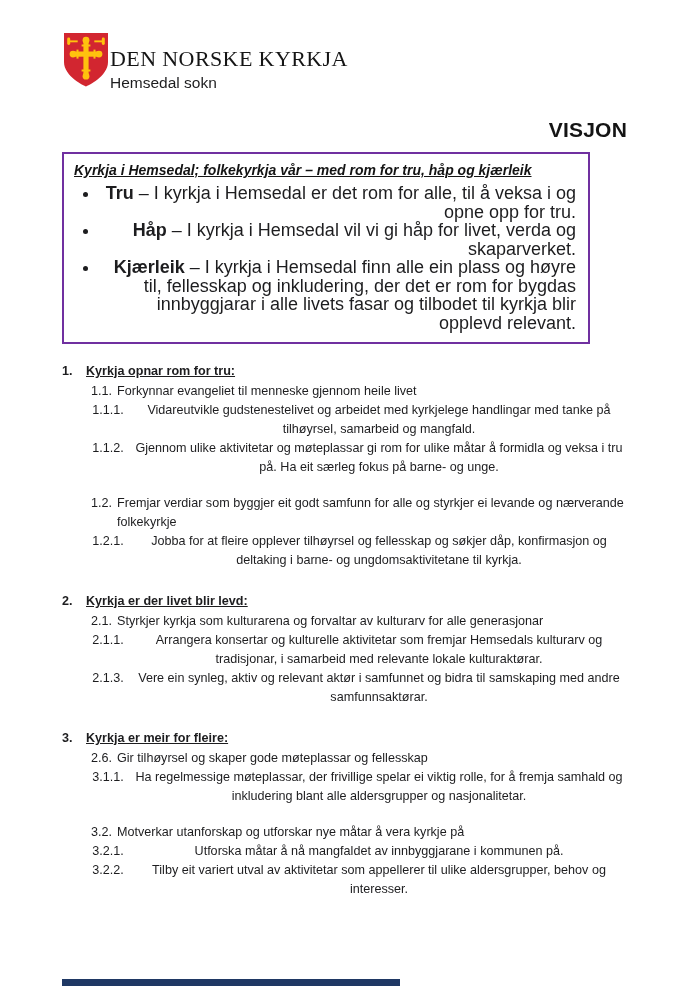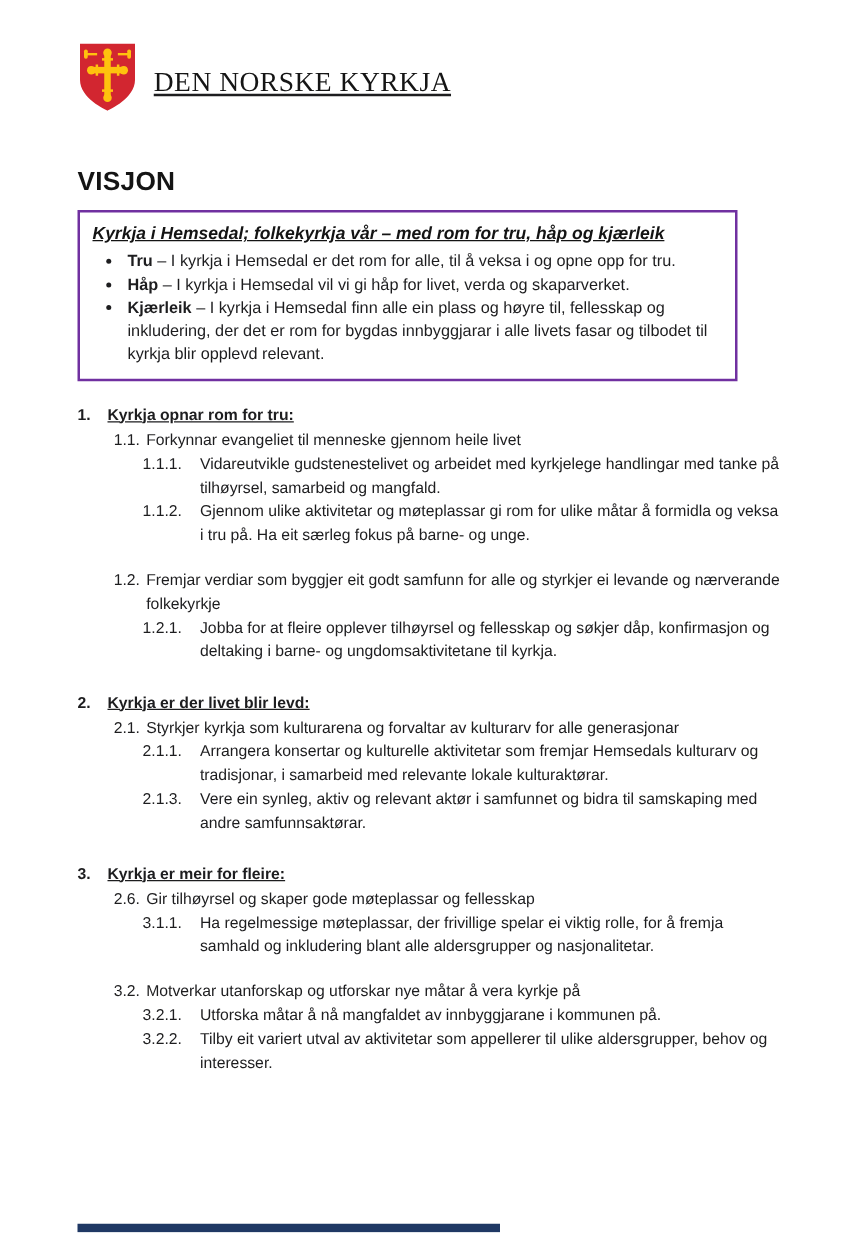--- a/index.html
+++ b/index.html
@@ -7,68 +7,69 @@
     position:relative;
     width:685px;height:986px;
     background:#fff;
     overflow:hidden;
     font-family:"Liberation Sans",sans-serif;
     color:#1d1d1f;
     box-sizing:border-box;
     padding:35px 58px 0 62px;
   }
   
-  .logo-row{display:flex;align-items:center;gap:13px;height:58px;text-decoration:underline;}
+  .logo-row{display:flex;align-items:flex-end;height:58px;}
   .crest{flex:0 0 auto;}
   .logo-red{fill:var(--logo-red,#D22630);}
   .logo-gold{fill:var(--logo-gold,#FFC20E);}
   .org-text{display:flex;flex-direction:column;padding-top:3px;}
   .org-name{
     font-family:"Liberation Serif",serif;
     font-size:22px;line-height:26px;
     color:#151515;letter-spacing:.4px;white-space:nowrap;
   }
   .parish-name{font-size:15.5px;line-height:20px;color:#1d1d1f;margin-top:1px;}
   
   .h1{
     font-size:21px;font-weight:700;letter-spacing:.2px;
     color:#141414;line-height:26px;
   }
-  .vision-heading{margin-top:40px;}
+  .vision-heading{margin-top:24px;text-align:right;}
   .goals-heading{margin-top:32px;}
   
   .vision-box{
     margin-top:9px;
     width:528px;box-sizing:border-box;
     border:2px solid var(--accent-purple,#7030A0);
     padding:7px 12px 10px 10px;
   }
   .vision-box-title{
     font-size:14px;font-weight:700;font-style:italic;
     text-decoration:underline;line-height:19px;color:#141414;
   }
   .vision-bullets{margin:4px 0 0 0;padding:0 0 0 26px;list-style:disc;}
   .vision-bullets li{
-    font-size:13px;line-height:18.5px;color:#1d1d1f;
+    font-size:18px;line-height:18.5px;color:#1d1d1f;
     padding-left:2px;
+    text-align:right;
   }
   .vision-bullets li b{font-weight:700;}
   
   .goals{margin-top:18px;font-size:12.6px;line-height:19px;}
   .goal-section{margin-top:22px;}
   .goal-section:first-child{margin-top:0;}
   .row{display:flex;align-items:flex-start;}
   .row .num{flex:0 0 auto;}
   .row .txt{flex:1 1 auto;}
   .l1{font-weight:700;margin-bottom:1px;}
   .l1 .num{width:24px;}
   .l1 .txt{text-decoration:underline;}
   .l2{margin-left:24px;}
   .l2 .num{width:31px;text-align:center;}
-  .l3{margin-left:52px;}
+  .l3{margin-left:23px;text-align:center;}
   .l3 .num{width:46px;}
   .subgoal-group + .subgoal-group{margin-top:17px;}
   
   .next-page-edge{
     position:absolute;left:62px;bottom:0;
     width:338px;height:7px;
     background:var(--navy,#1F3864);
   }
 </style>
 </head>
@@ -99,20 +100,21 @@
           <rect class="logo-gold" x="5.2" y="6.6" width="3" height="7.4" rx="1.4"></rect>
         </g>
         <g>
           <rect class="logo-gold" x="32.3" y="9.4" width="9.5" height="1.9"></rect>
           <rect class="logo-gold" x="39.8" y="6.6" width="3" height="7.4" rx="1.4"></rect>
         </g>
       </svg>
     </span>
     <div class="org-text">
       <span class="org-name">DEN NORSKE KYRKJA</span>
+      <span class="parish-name">Hemsedal sokn</span>
     </div>
   </div>
 
   <div class="h1 vision-heading">VISJON</div>
 
   <div class="vision-box">
     <div class="vision-box-title">Kyrkja i Hemsedal; folkekyrkja vår – med rom for tru, håp og kjærleik</div>
     <ul class="vision-bullets">
         <li><b>Tru </b>– I kyrkja i Hemsedal er det rom for alle, til å veksa i og opne opp for tru.</li>
         <li><b>Håp </b>– I kyrkja i Hemsedal vil vi gi håp for livet, verda og skaparverket.</li>

